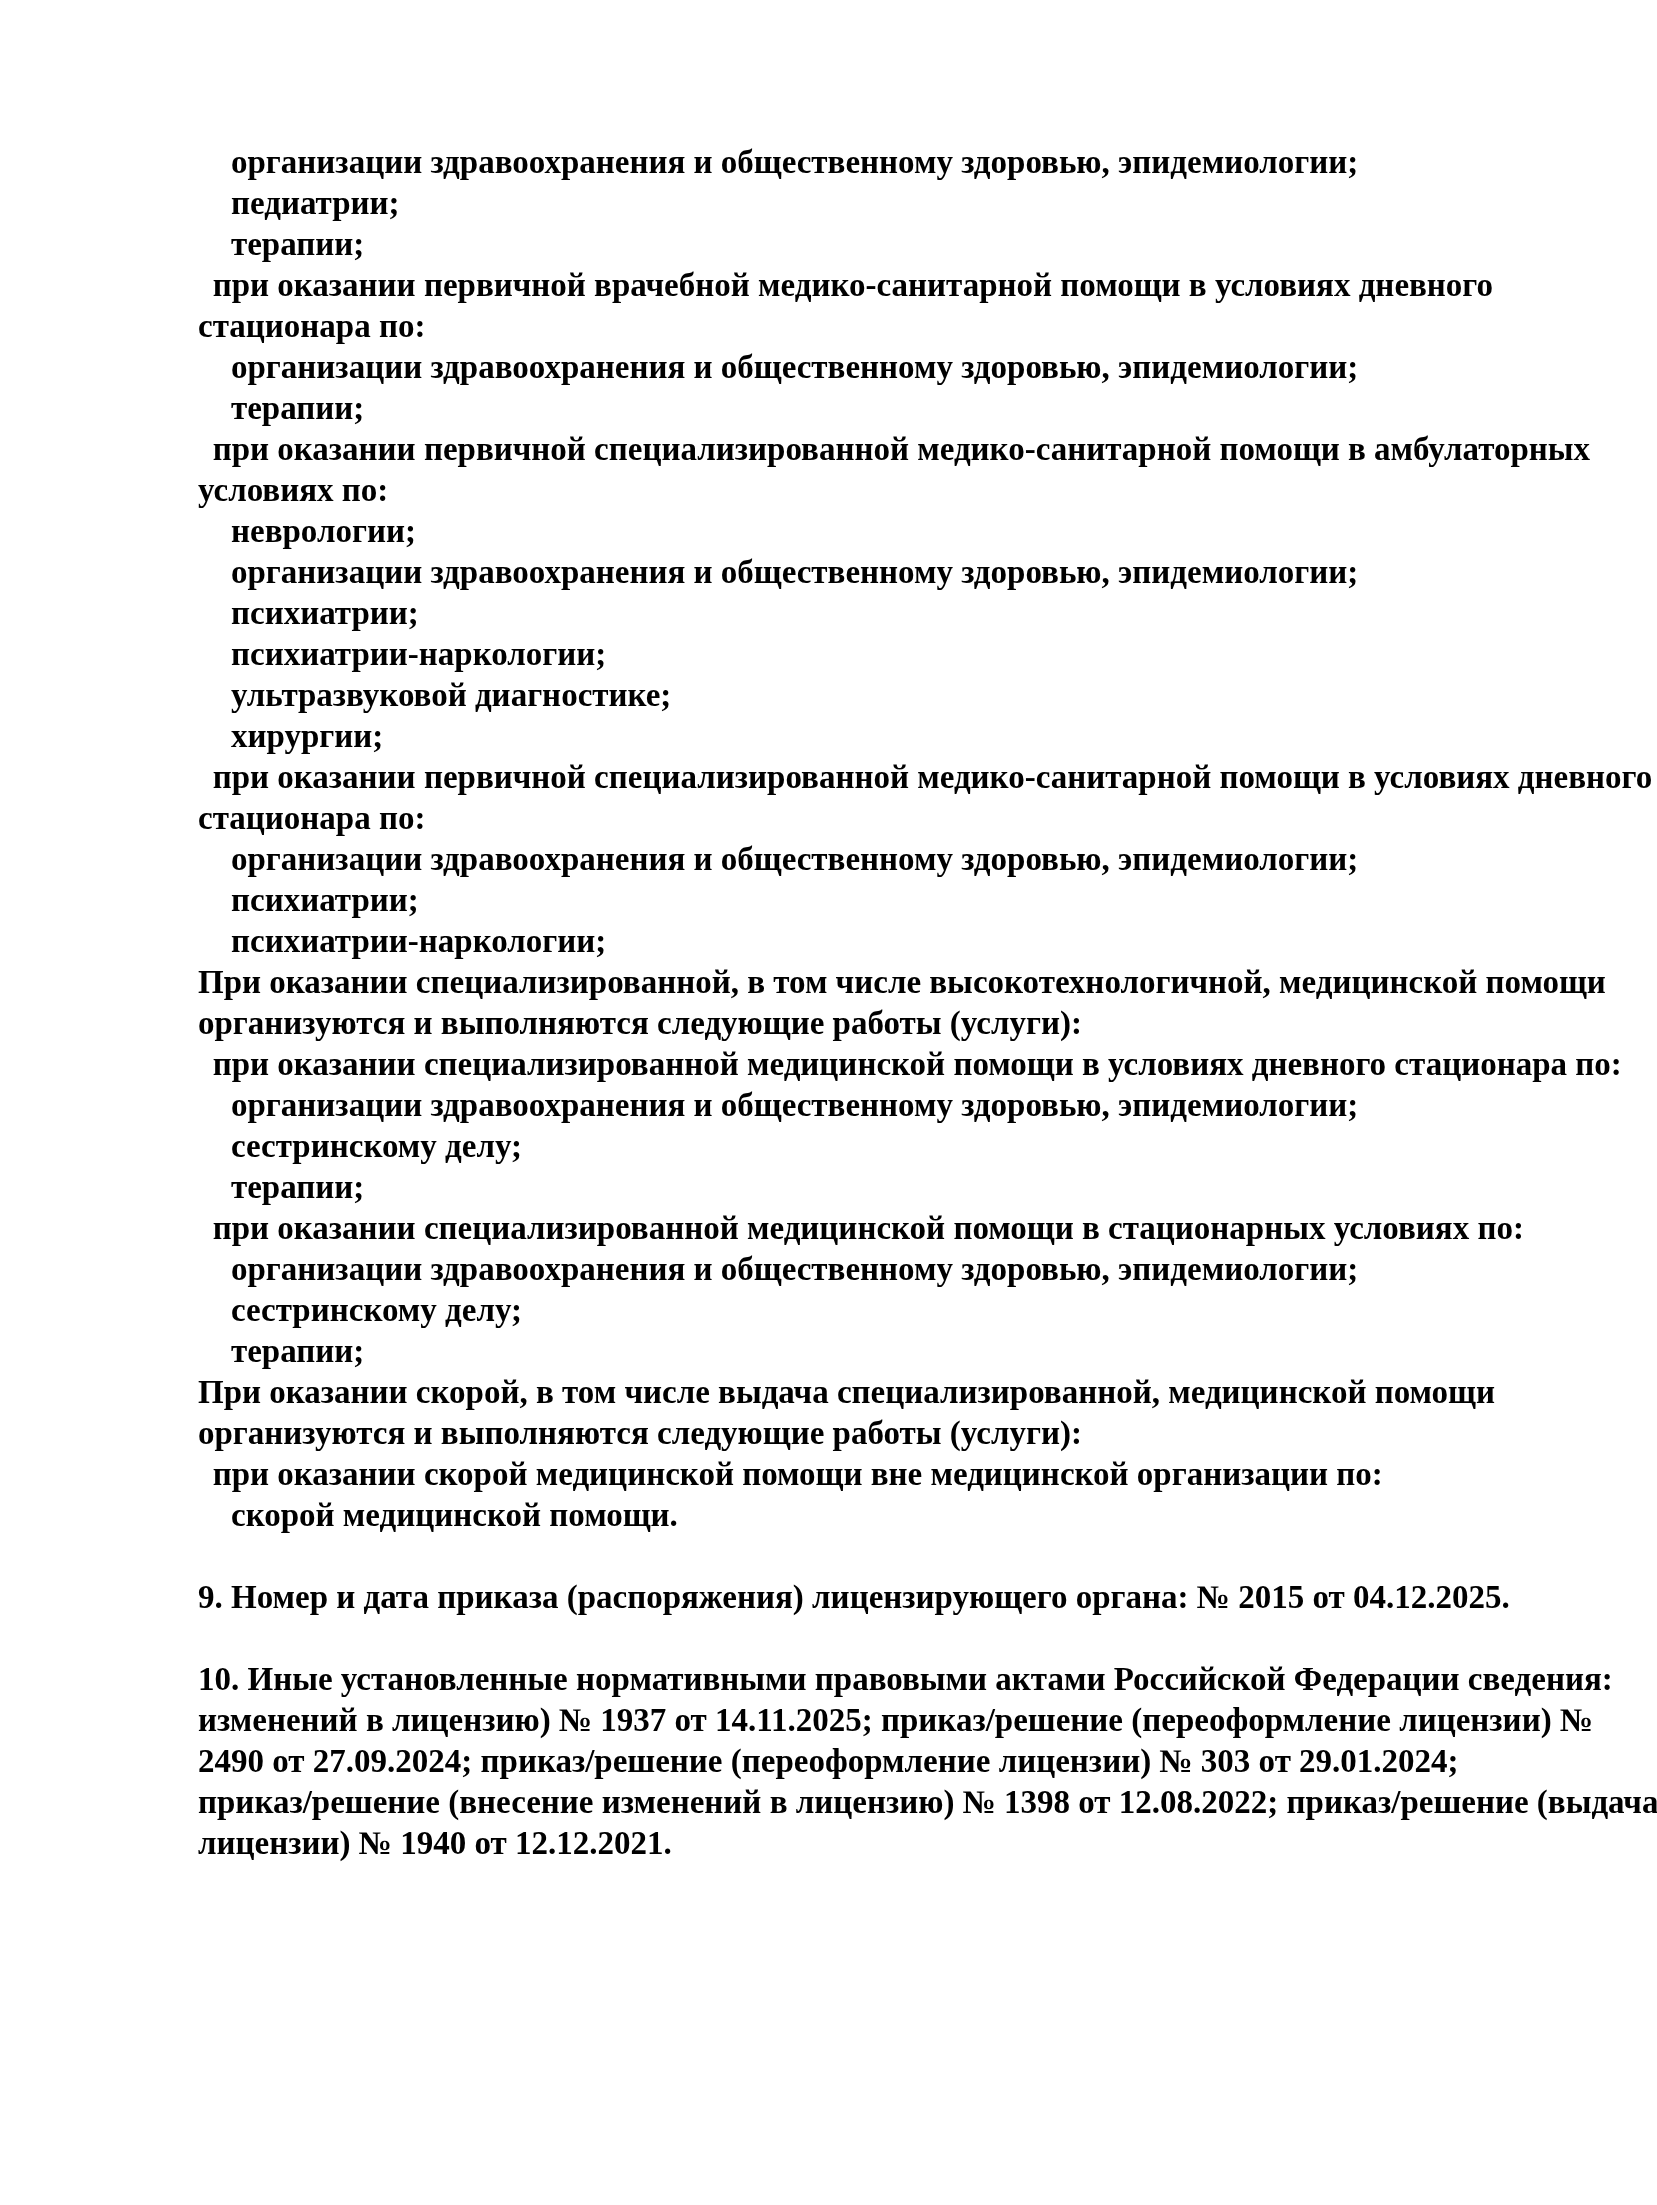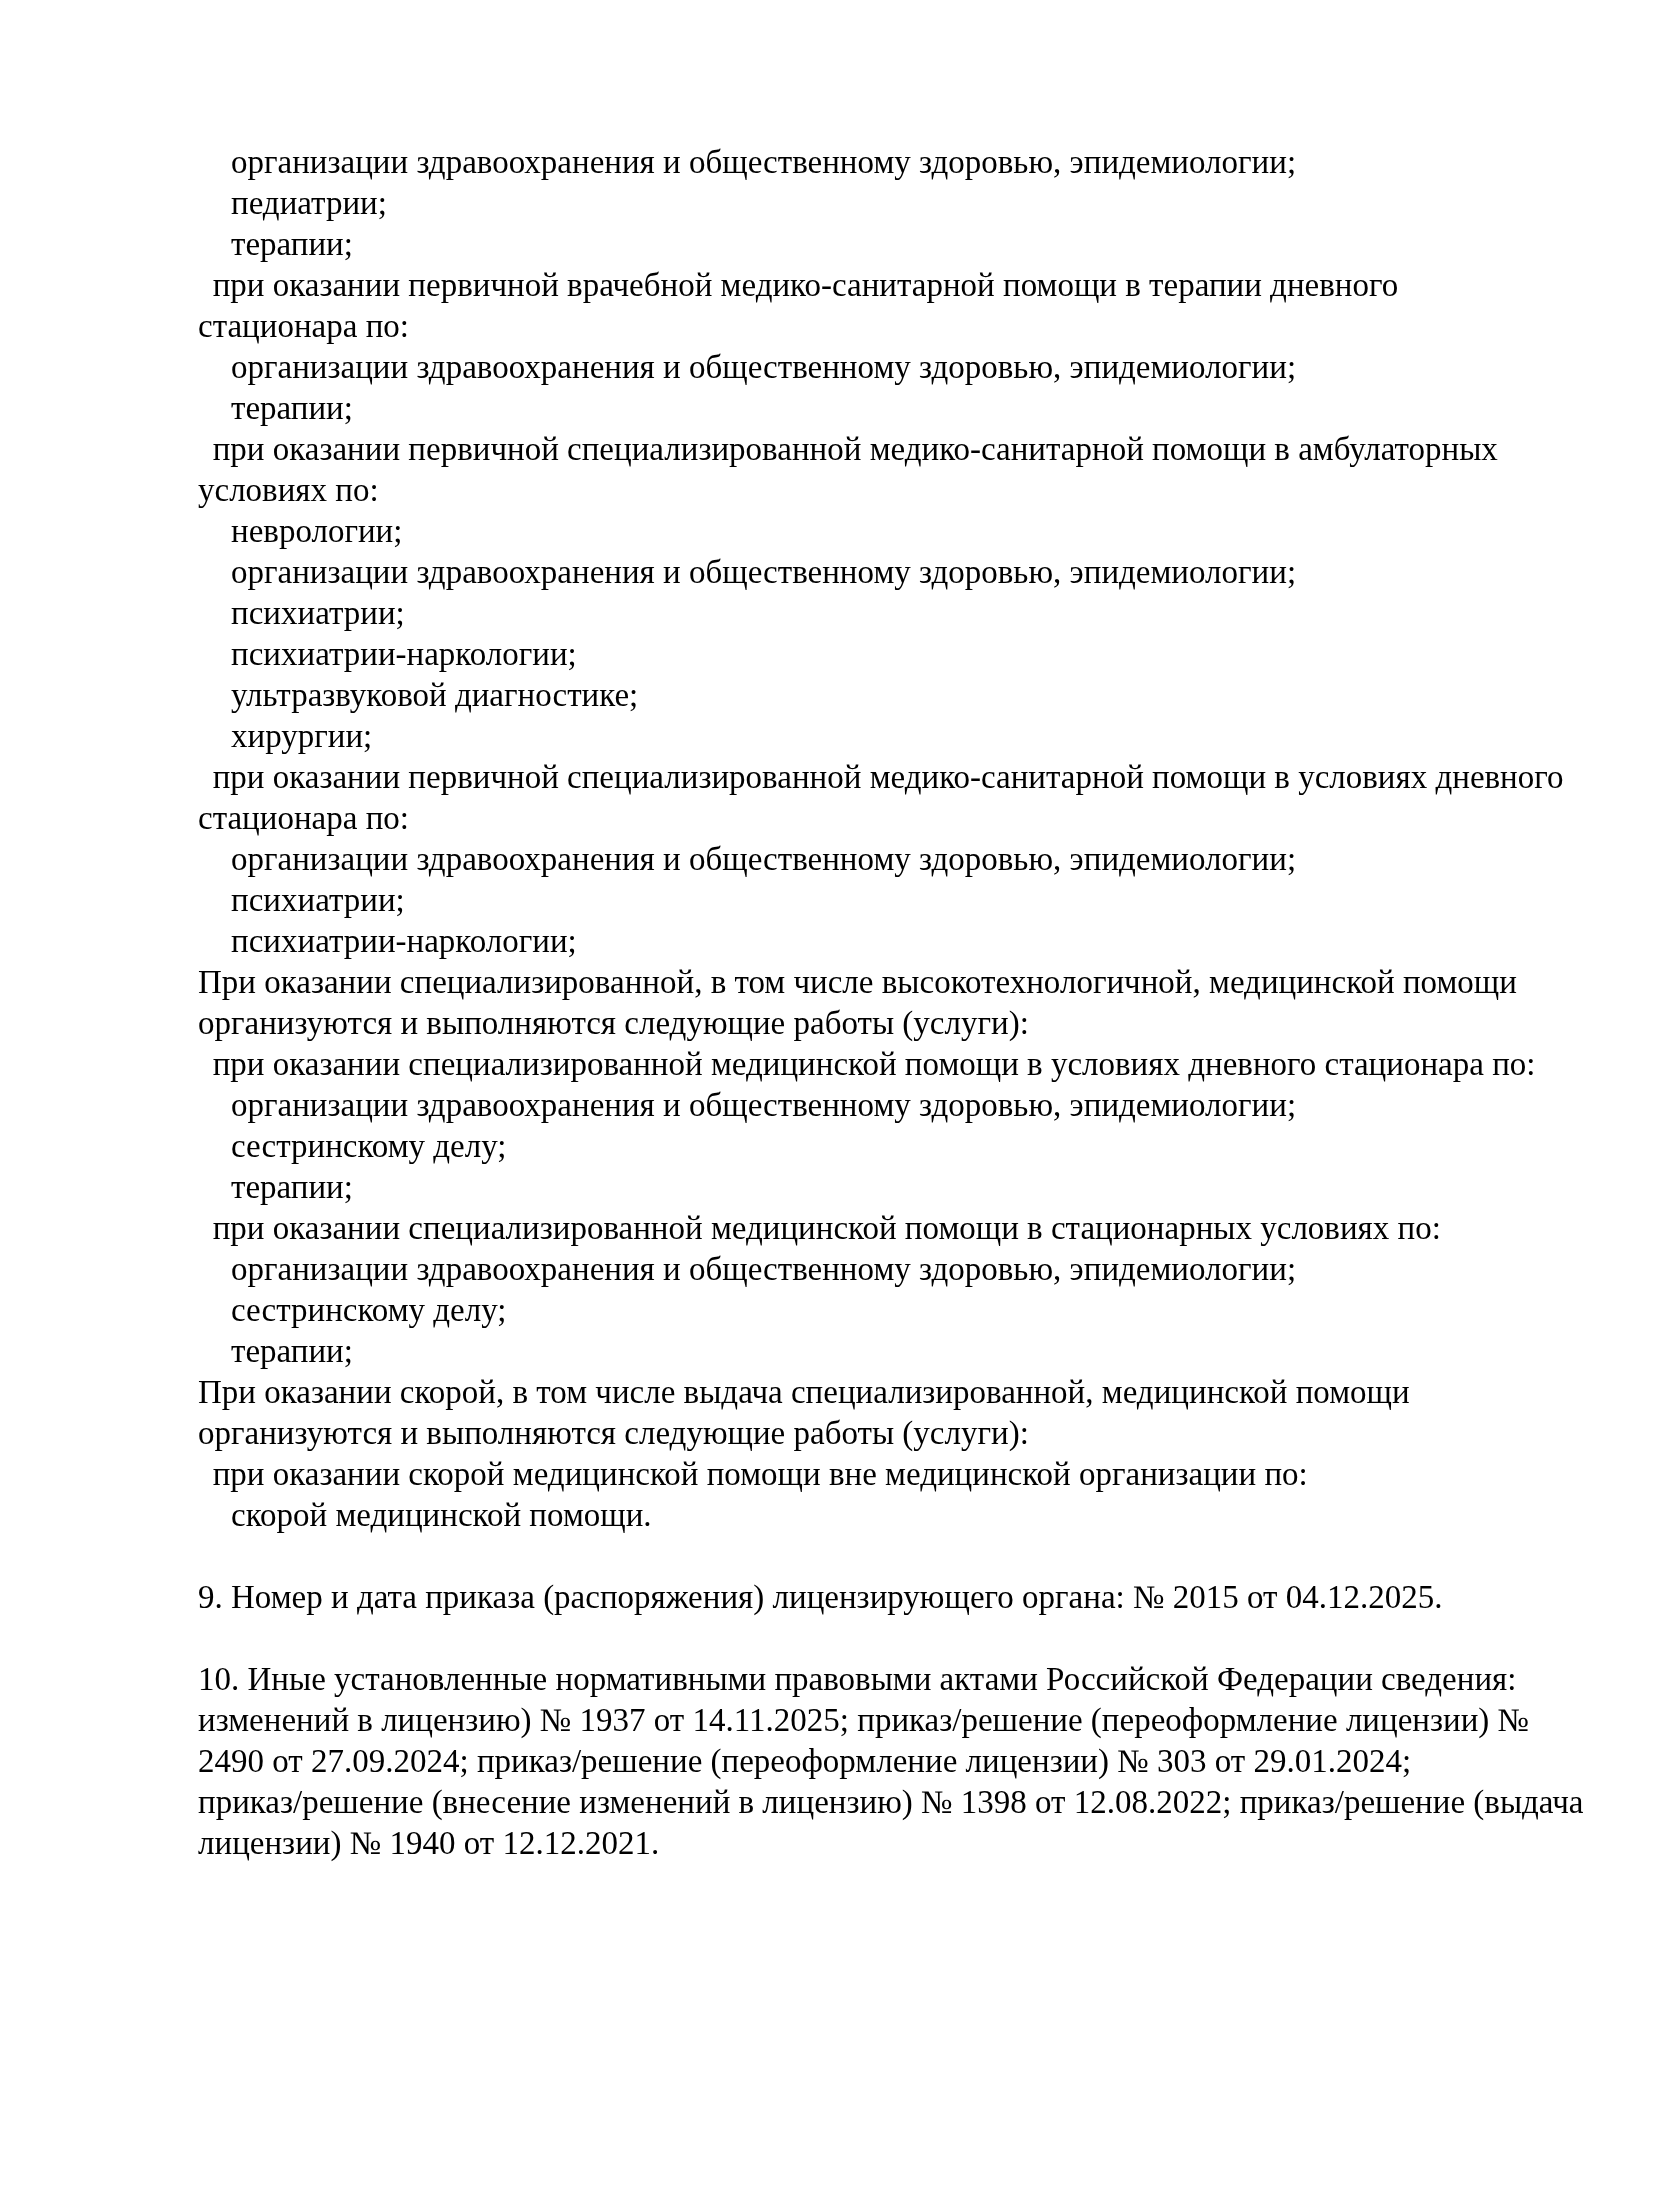--- a/index.html
+++ b/index.html
@@ -17,37 +17,38 @@
   .doc-body {
     position: absolute;
     left: 198px;
     top: 142px;
     width: 1443px;
     font-family: "Liberation Serif", "DejaVu Serif", serif;
     font-size: 33px;
     line-height: 41px;
     color: #000000;
     white-space: nowrap;
+    font-weight: bold;
   }
   .line {
     min-height: 41px;
   }
   .indent-0 { padding-left: 0; }
   .indent-1 { padding-left: 14.7px; }
   .indent-2 { padding-left: 33px; }
 </style>
 </head>
 <body>
 
 <div class="page">
   <div class="doc-body">
       <div class="line indent-2">организации здравоохранения и общественному здоровью, эпидемиологии;</div>
       <div class="line indent-2">педиатрии;</div>
       <div class="line indent-2">терапии;</div>
-      <div class="line indent-1">при оказании первичной врачебной медико-санитарной помощи в терапии дневного</div>
+      <div class="line indent-1">при оказании первичной врачебной медико-санитарной помощи в условиях дневного</div>
       <div class="line indent-0">стационара по:</div>
       <div class="line indent-2">организации здравоохранения и общественному здоровью, эпидемиологии;</div>
       <div class="line indent-2">терапии;</div>
       <div class="line indent-1">при оказании первичной специализированной медико-санитарной помощи в амбулаторных</div>
       <div class="line indent-0">условиях по:</div>
       <div class="line indent-2">неврологии;</div>
       <div class="line indent-2">организации здравоохранения и общественному здоровью, эпидемиологии;</div>
       <div class="line indent-2">психиатрии;</div>
       <div class="line indent-2">психиатрии-наркологии;</div>
       <div class="line indent-2">ультразвуковой диагностике;</div>

